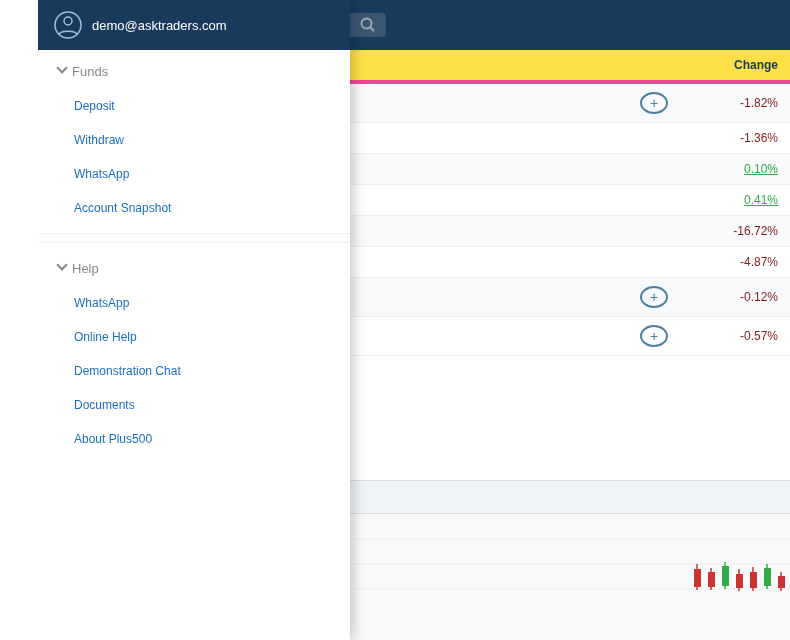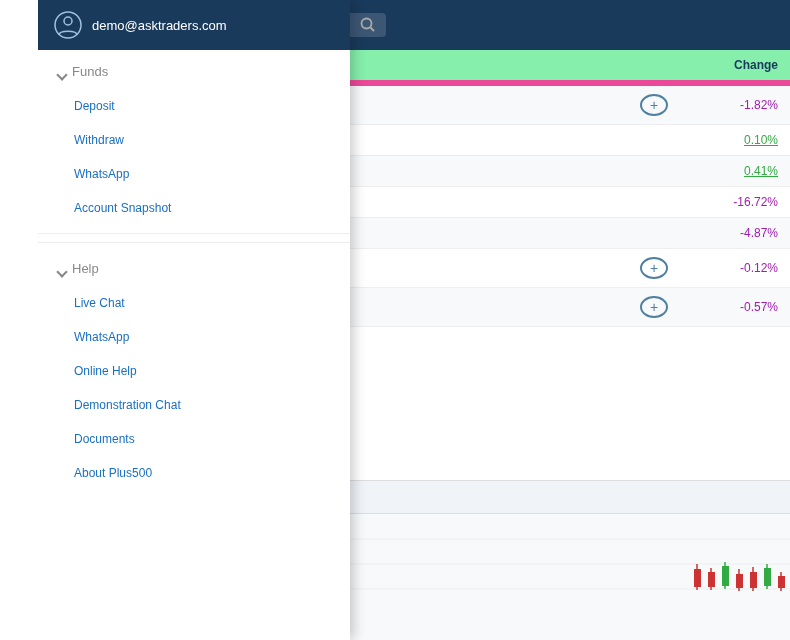--- a/index.html
+++ b/index.html
@@ -71,22 +71,22 @@
     .search-bar input::placeholder { color: rgba(255,255,255,0.5); }
 
     
     .table-area {
       flex: 1;
       overflow: hidden;
       background: #fff;
     }
     .table-header {
       display: flex;
-      background: #86efac;
-      border-bottom: 6px solid #ec4899;
+      background: #fde047;
+      border-bottom: 4px solid #ec4899;
       padding: 8px 12px;
       font-size: 12px;
       font-weight: bold;
       color: #333;
     }
     .table-header .col-name { flex: 1; }
     .table-header .col-change { width: 100px; text-align: right; color: #1a3a5c; font-weight: bold; }
     .table-row {
       display: flex;
       align-items: center;
@@ -104,21 +104,21 @@
       border: 2px solid #5080a0;
       color: #5080a0;
       display: flex;
       align-items: center;
       justify-content: center;
       font-size: 14px;
       cursor: pointer;
       margin-right: 10px;
     }
     .table-row .col-change { width: 100px; text-align: right; }
-    .change-neg { color: #a21caf; }
+    .change-neg { color: #7f1d1d; }
     .change-pos { color: #33aa44; text-decoration: underline; }
 
     
     .chart-area {
       height: 160px;
       background: #f8f9fa;
       border-top: 1px solid #ddd;
       position: relative;
     }
     .chart-toolbar {
@@ -172,21 +172,21 @@
       color: #fff;
       font-size: 13px;
       gap: 10px;
       height: 50px;
     }
     .menu-section {
       padding: 4px 0;
     }
     .menu-section-header {
       display: flex;
-      align-items: flex-end;
+      align-items: flex-start;
       gap: 6px;
       padding: 10px 20px;
       font-size: 13px;
       color: #888;
       cursor: pointer;
     }
     .menu-item {
       padding: 10px 36px;
       font-size: 12px;
       color: #1a6fc4;
@@ -291,20 +291,24 @@
       <div class="col-name">nt</div>
       <div class="col-change">Change</div>
     </div>
 
     <div class="table-row">
       <div class="col-name"></div>
       <div class="col-plus">+</div>
       <div class="col-change change-neg">-1.82%</div>
     </div>
 
+    <div class="table-row">
+      <div class="col-name"></div>
+      <div class="col-change change-neg">-1.36%</div>
+    </div>
 
     <div class="table-row">
       <div class="col-name">b</div>
       <div class="col-change change-pos">0.10%</div>
     </div>
 
     <div class="table-row">
       <div class="col-name"></div>
       <div class="col-change change-pos">0.41%</div>
     </div>
@@ -403,20 +407,19 @@
   <div class="menu-divider"></div>
 
 
   <div class="menu-divider"></div>
 
   <div class="menu-section">
     <div class="menu-section-header">
       <i class="chevron-down"></i>
       <span>Help</span>
     </div>
-    <div class="menu-item">Live Chat</div>
     <div class="menu-item">WhatsApp</div>
     <div class="menu-item">Online Help</div>
     <div class="menu-item">Demonstration Chat</div>
     <div class="menu-item">Documents</div>
     <div class="menu-item">About Plus500</div>
   </div>
 </div>
 
 </body></html>

